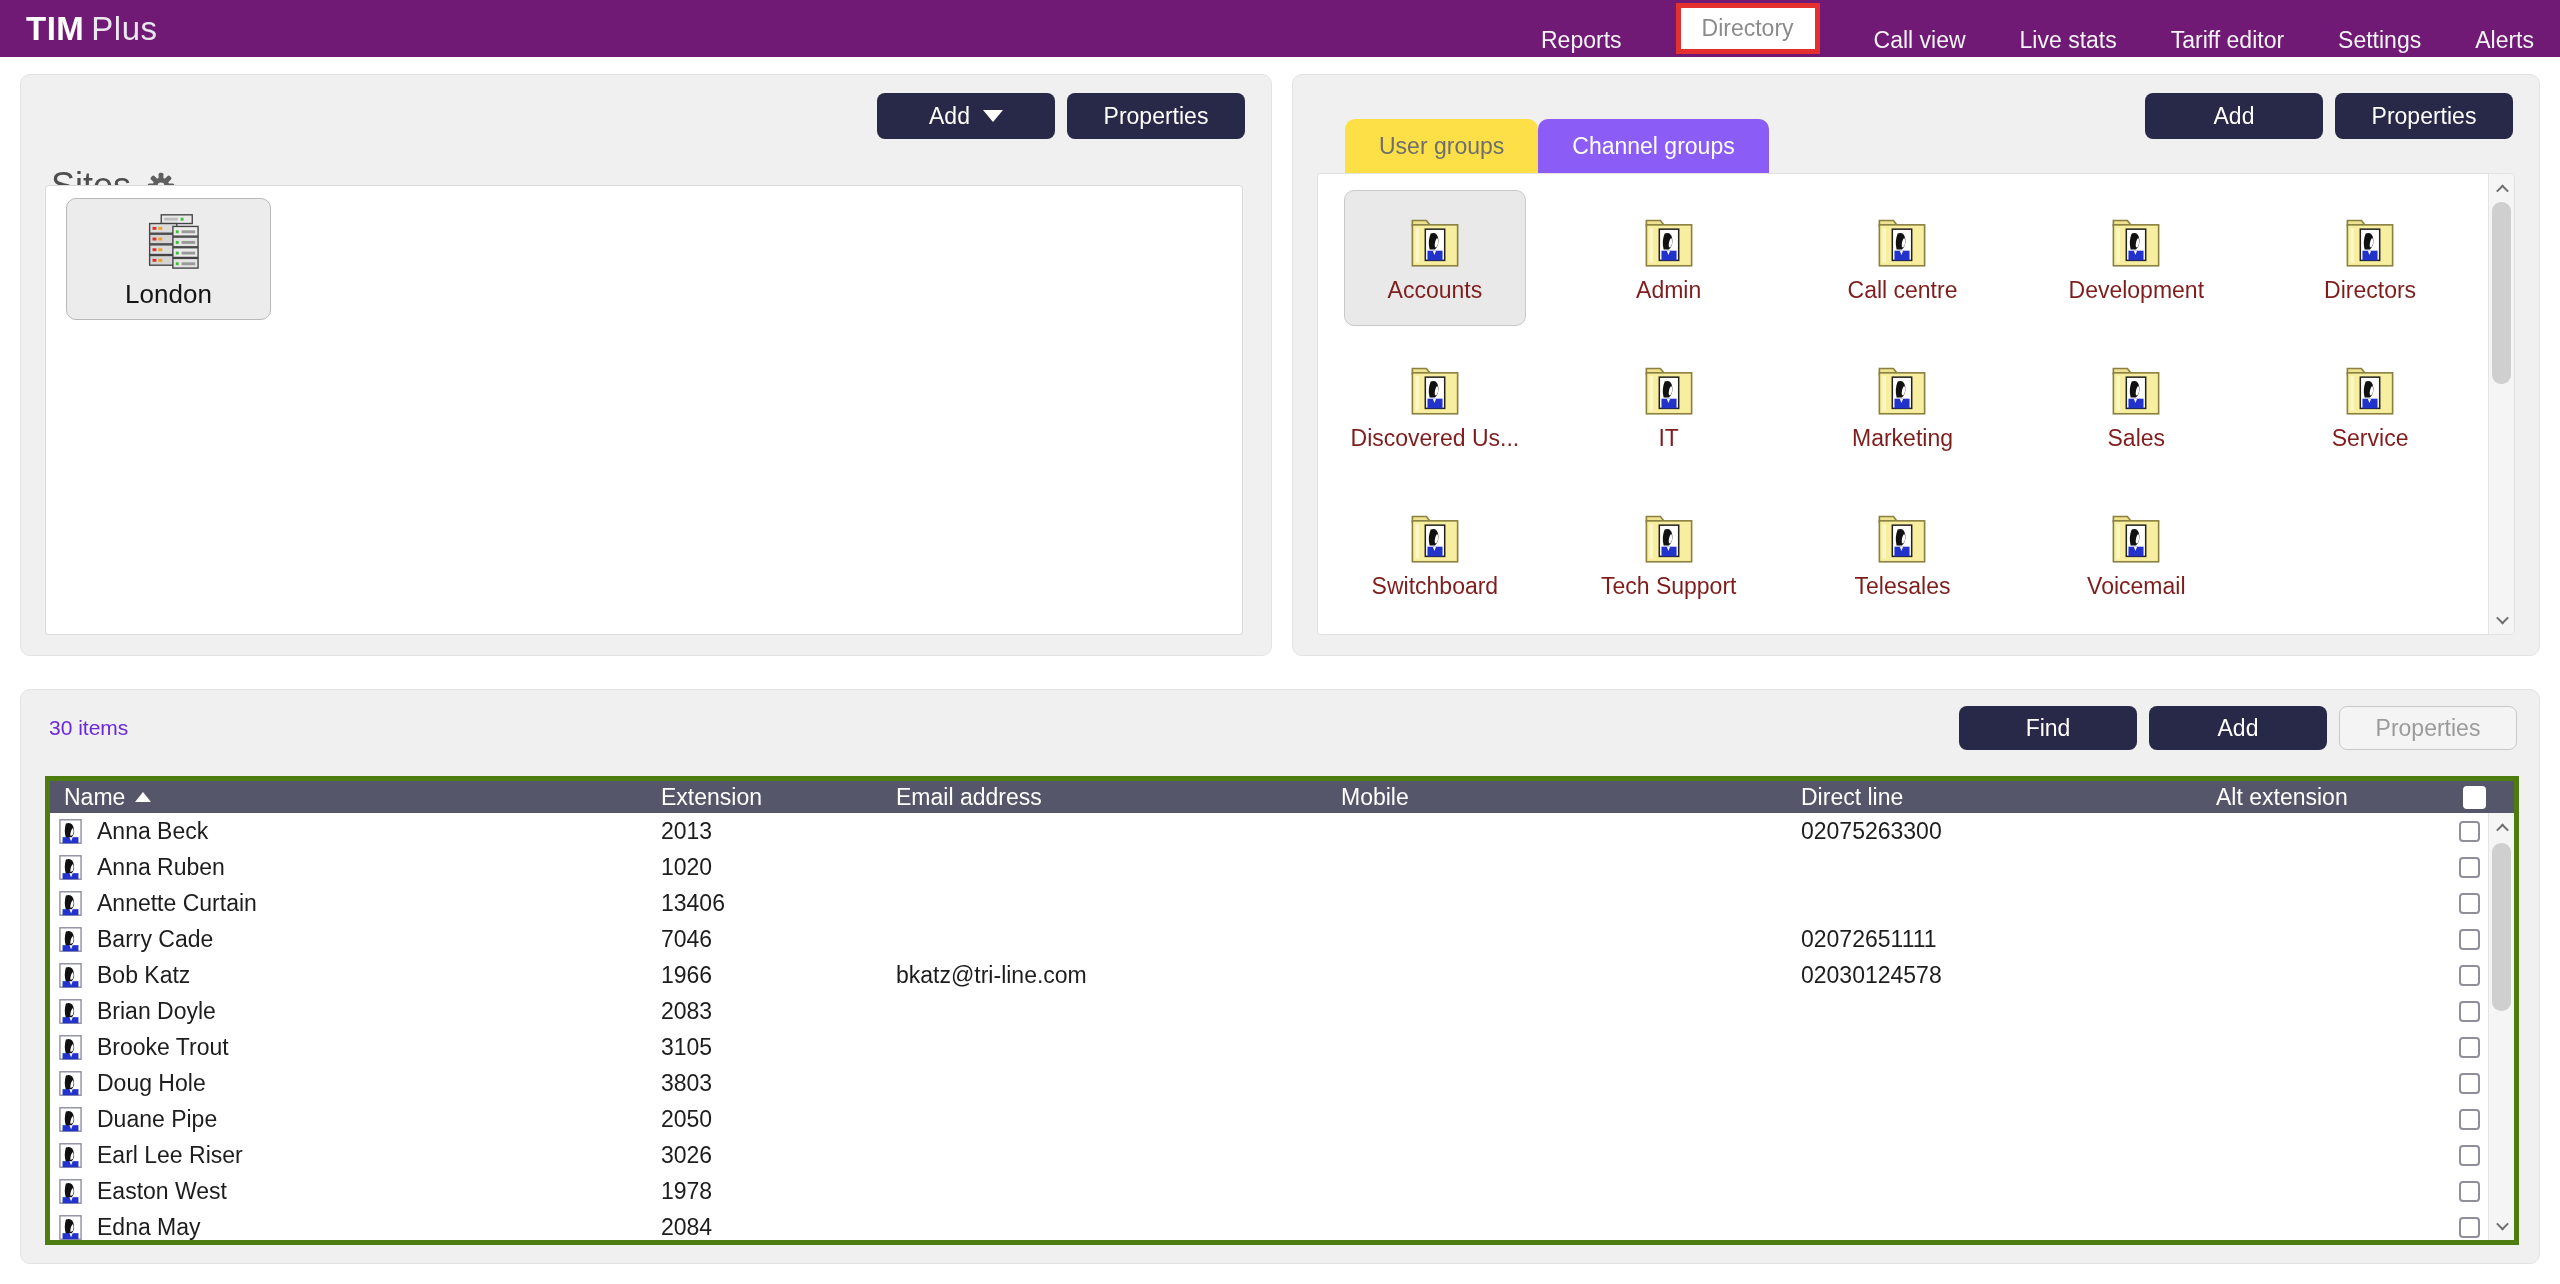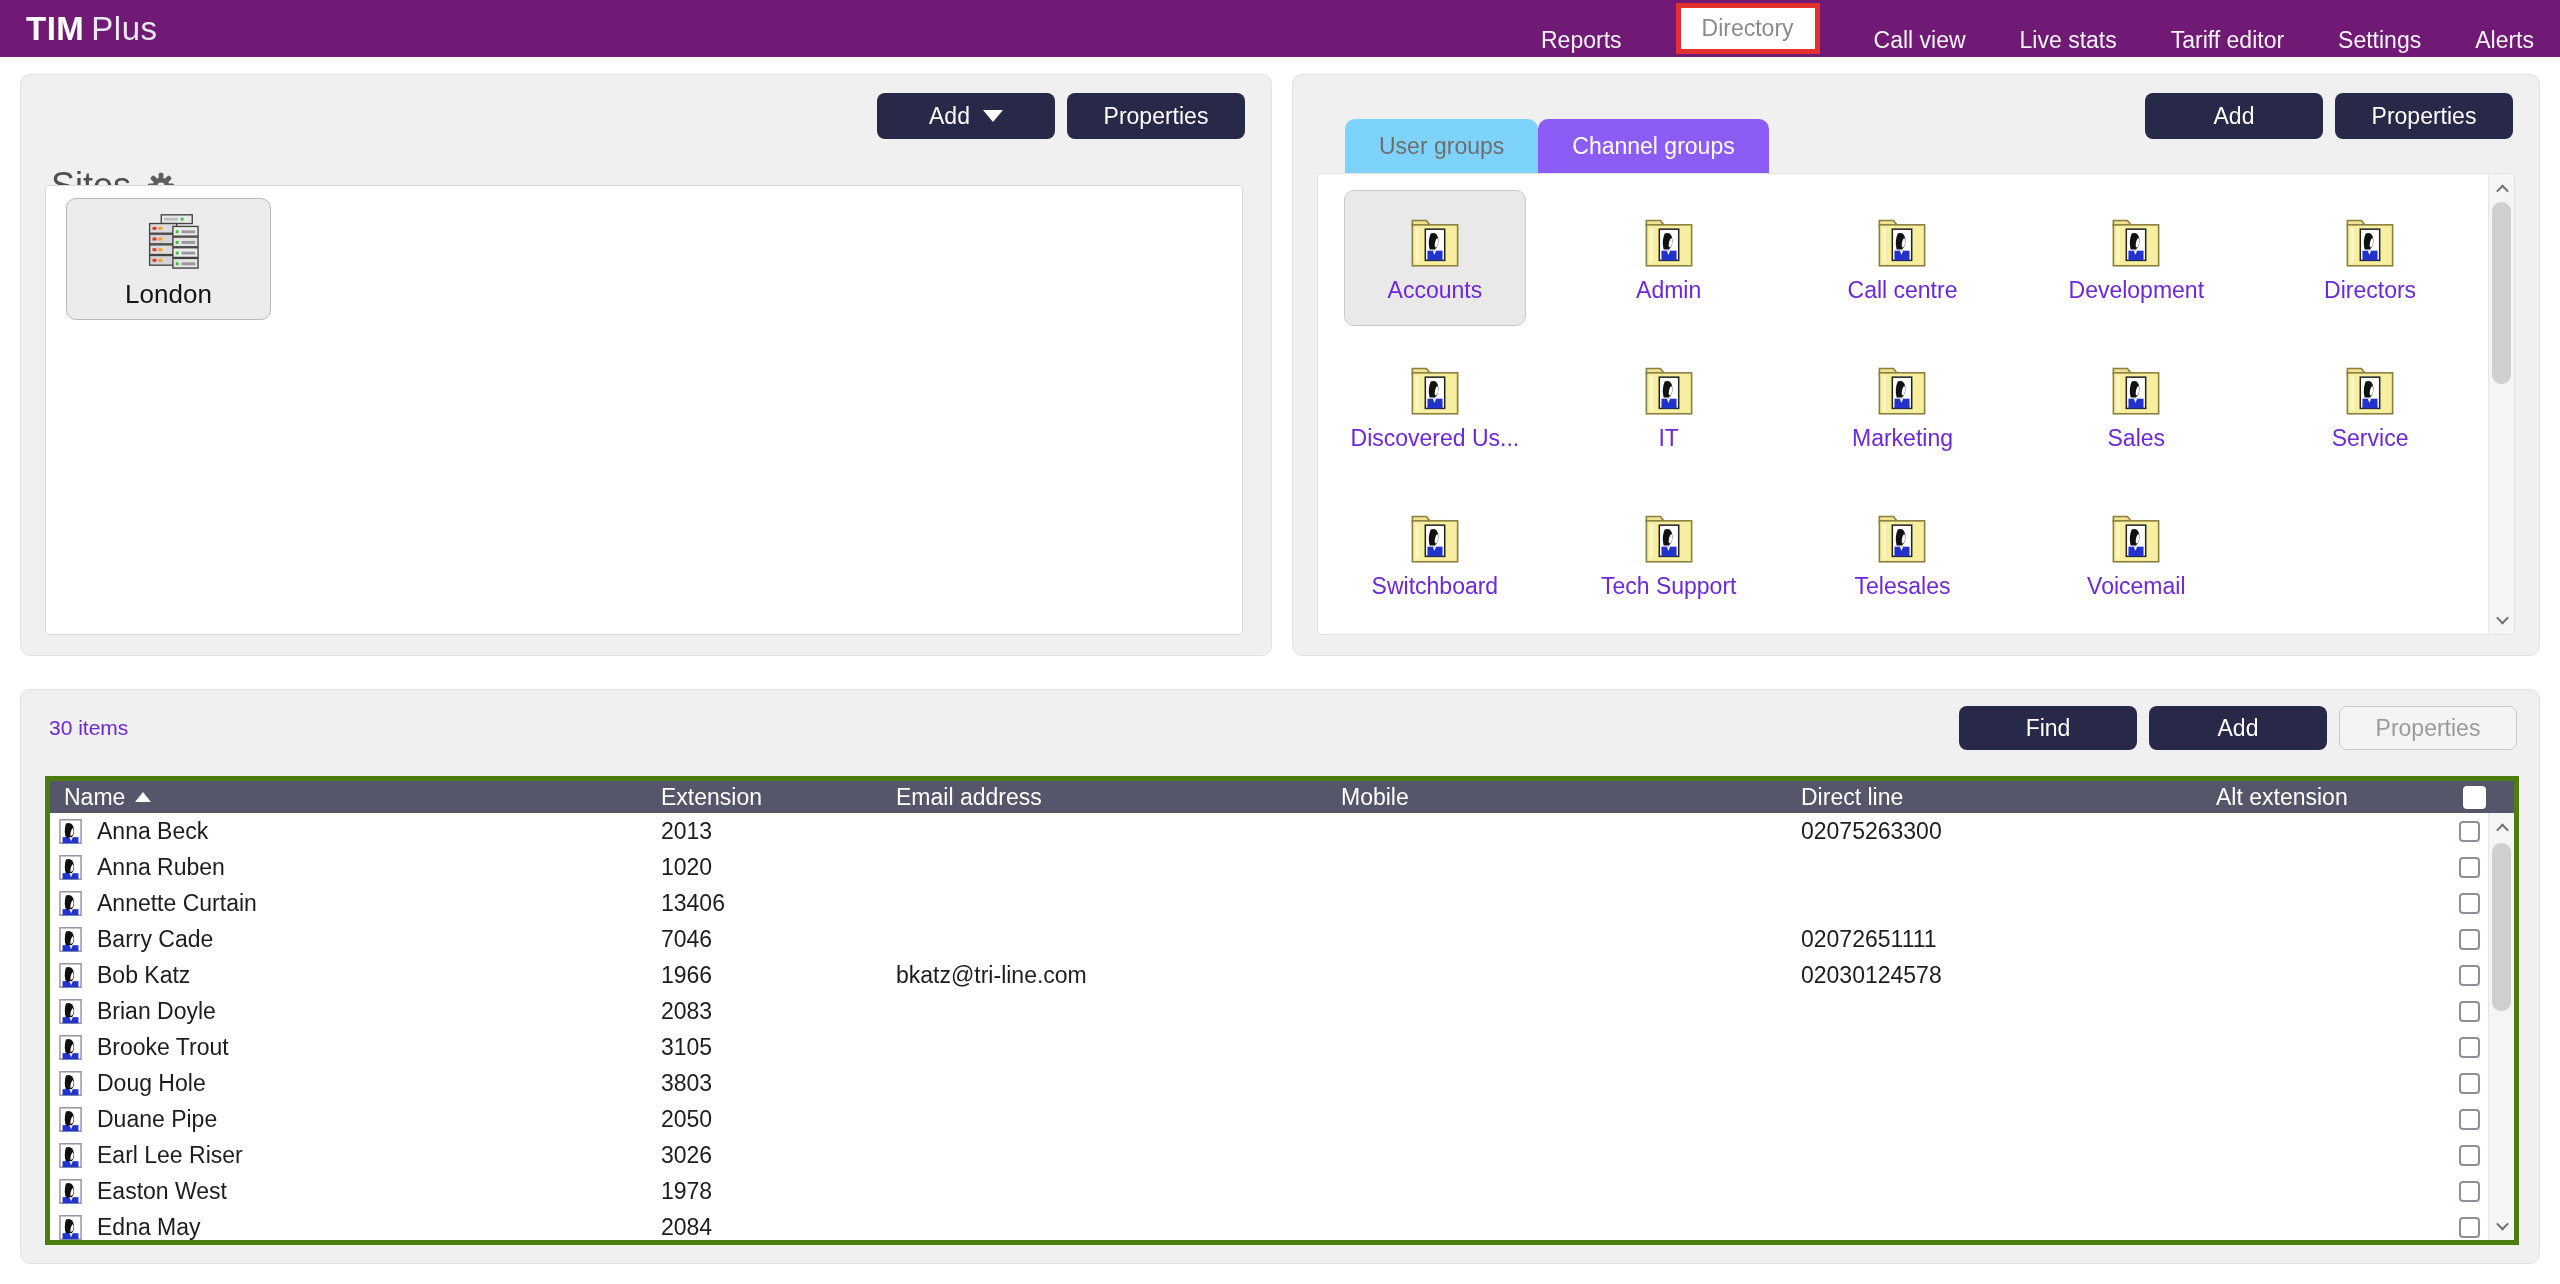--- a/index.html
+++ b/index.html
@@ -36,31 +36,31 @@
                border:1px solid #d9d9d9; border-radius:4px; }
   .site-card { position:absolute; left:20px; top:12px; width:205px; height:122px; background:#ececec;
                border:1px solid #b9b9b9; border-radius:10px; display:flex; flex-direction:column;
                align-items:center; justify-content:center; gap:8px; cursor:pointer; }
   .site-card .label { font-size:26px; color:#151515; }
 
   
   .tabs { position:absolute; left:52px; top:44px; display:flex; }
   .tab { height:54px; padding:0 34px; display:flex; align-items:center; font-size:23px;
          border-radius:10px 10px 0 0; cursor:pointer; }
-  .tab.active { background:#7dd3fc; color:#6e6e6e; position:relative; z-index:2; }
+  .tab.active { background:#fde047; color:#6e6e6e; position:relative; z-index:2; }
   .tab.inactive { background:#8b5cf6; color:#fff; }
 
   .groups-box { position:absolute; left:24px; top:98px; right:24px; bottom:20px; background:#fff;
                 border:1px solid #e2e2e2; border-radius:0 4px 4px 4px; }
   .groups-grid { position:absolute; left:0; top:0; right:27px; bottom:0; padding-top:16px;
                  display:grid; grid-template-columns:repeat(5,1fr); grid-auto-rows:148px; justify-items:center; }
   .group-item { width:182px; height:136px; display:flex; flex-direction:column; align-items:center;
                 justify-content:center; gap:8px; border-radius:10px; border:1px solid transparent; cursor:pointer; }
   .group-item.selected { background:#e9e9e9; border-color:#c9c9c9; }
-  .group-item .label { font-size:23px; color:#6d28d9; white-space:nowrap; }
+  .group-item .label { font-size:23px; color:#7f1d1d; white-space:nowrap; }
 
   
   .vscroll { position:absolute; right:0; top:0; bottom:0; width:26px; background:#f5f5f5; border-left:1px solid #e4e4e4; border-radius:0 4px 4px 0; }
   .vscroll .arrow { position:absolute; left:0; width:26px; height:26px; display:flex; align-items:center; justify-content:center; cursor:pointer; }
   .vscroll .arrow.up { top:2px; } .vscroll .arrow.down { bottom:2px; }
   .chev { width:9px; height:9px; border-top:2px solid #6f6f6f; border-right:2px solid #6f6f6f; display:block; }
   .chev.up { transform:rotate(-45deg) translate(-1px,1px); }
   .chev.down { transform:rotate(135deg) translate(-1px,1px); }
   .vscroll .thumb { position:absolute; left:3px; width:19px; background:#cfcfcf; border-radius:9px; cursor:pointer; }
 

